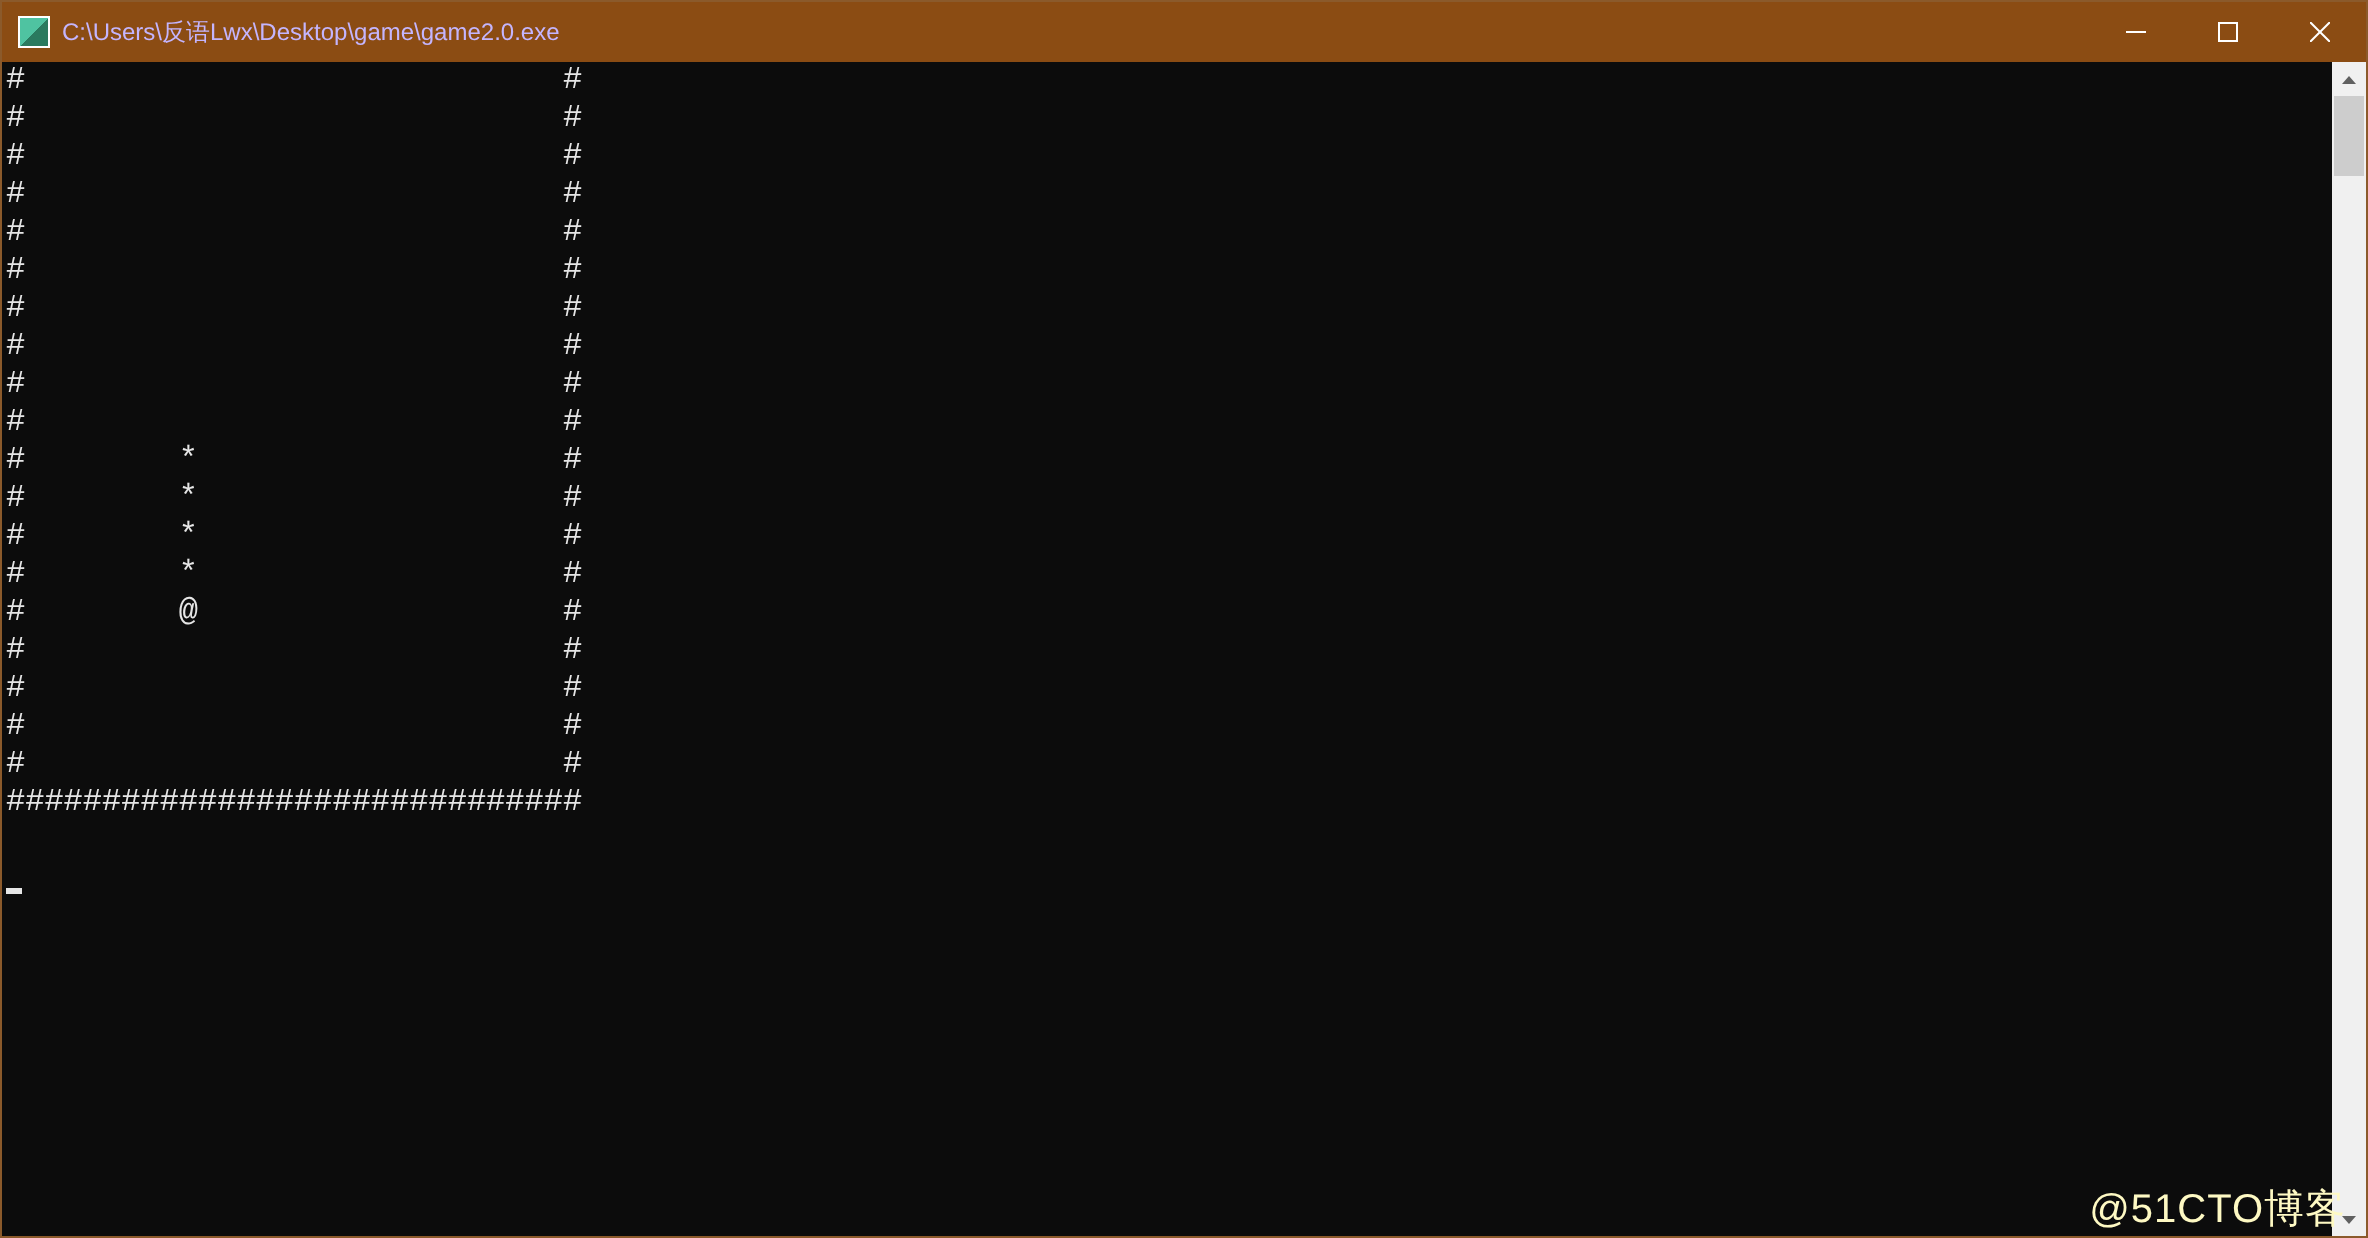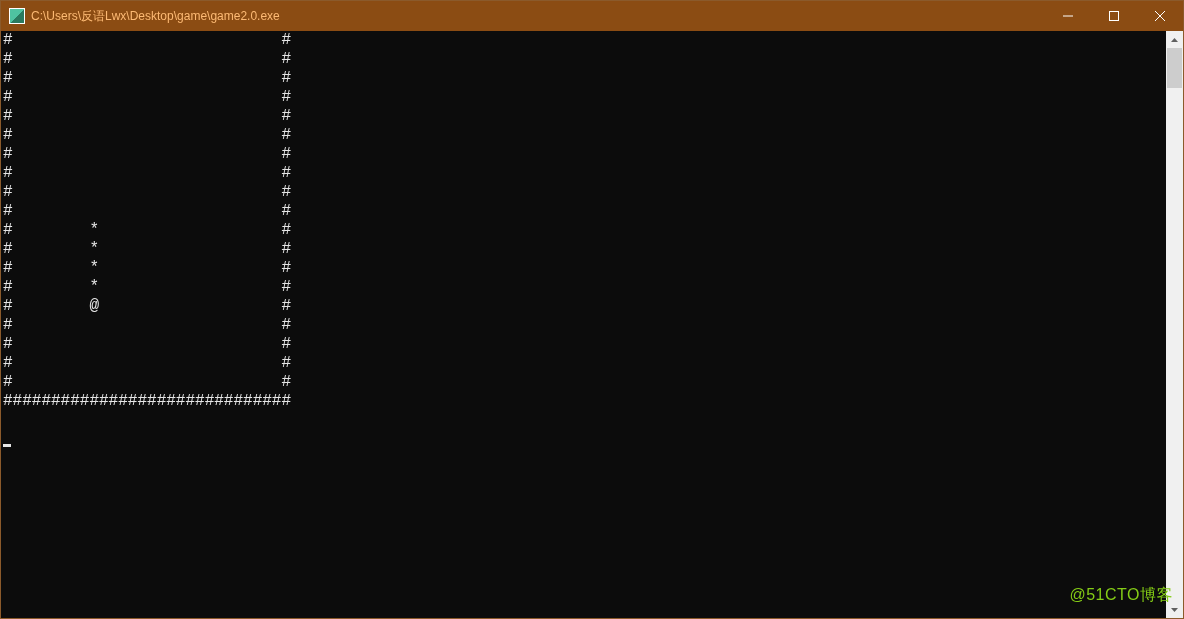--- a/index.html
+++ b/index.html
@@ -17,21 +17,21 @@
       border: 1px solid #8b5a2b;
       display: flex;
       flex-direction: column;
       position: relative;
     }
     .titlebar {
       height: 30px;
       background: #8b4c13;
       display: flex;
       align-items: center;
-      color: #fdba74;
+      color: #c4b5fd;
       font-size: 12px;
       user-select: none;
     }
     .titlebar-icon {
       width: 16px;
       height: 16px;
       margin-left: 8px;
       margin-right: 6px;
       background: linear-gradient(135deg, #4fc3a1 0%, #4fc3a1 50%, #2a7a5f 50%, #2a7a5f 100%);
       border: 1px solid #ffffff;
@@ -100,23 +100,23 @@
       position: absolute;
       top: 17px;
       width: 15px;
       left: 1px;
       height: 40px;
       background: #cdcdcd;
     }
     .watermark {
       position: absolute;
       right: 10px;
-      bottom: 12px;
-      color: #84cc16;
-      font-size: 16px;
+      bottom: 0;
+      color: #fef9c3;
+      font-size: 20px;
       font-family: Arial, sans-serif;
       letter-spacing: 0.5px;
       pointer-events: none;
     }
   </style>
 </head>
 <body>
 
 <div class="window">
   <div class="titlebar">

